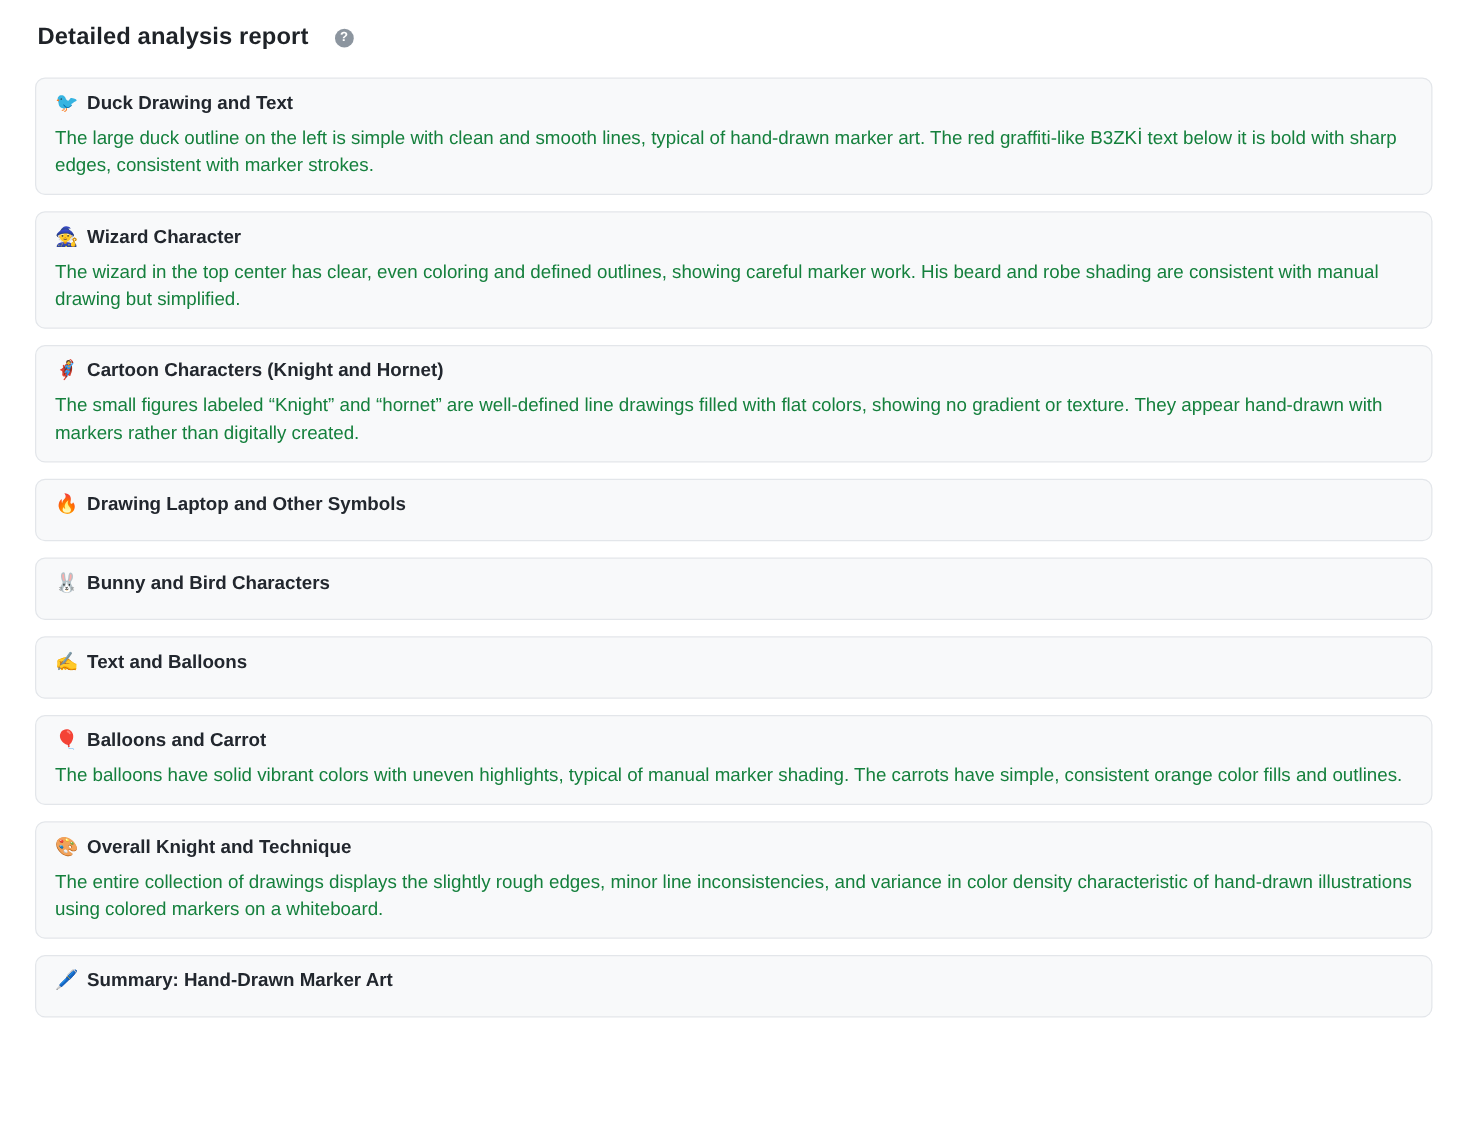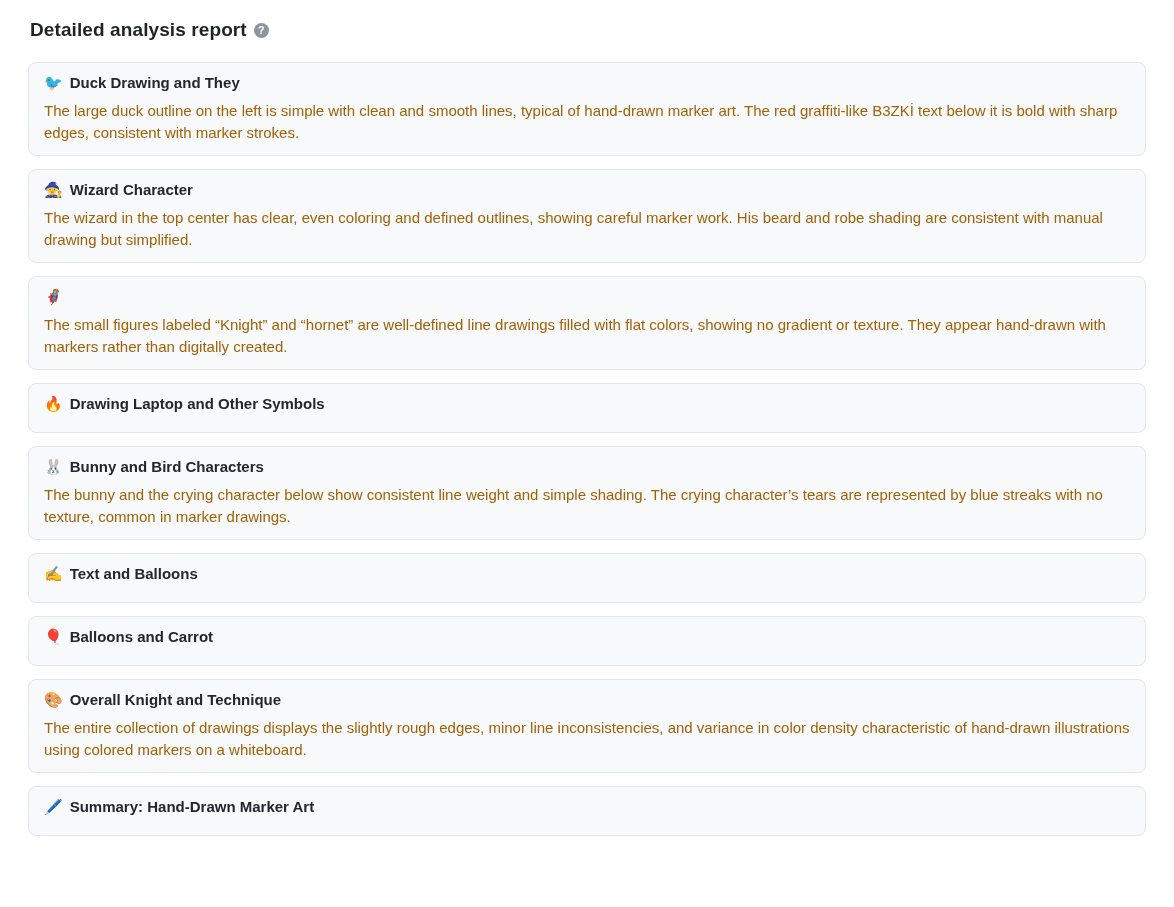--- a/index.html
+++ b/index.html
@@ -10,21 +10,21 @@
   }
   .page {
     width: 1174px;
     min-height: 907px;
     padding: 19px 28px 20px 28px;
     background: #ffffff;
   }
   .page-header {
     display: flex;
     align-items: center;
-    gap: 7px;
+    gap: 21px;
     margin-bottom: 21px;
     padding-left: 2px;
   }
   .page-title {
     font-size: 19px;
     font-weight: 700;
     color: #1f2328;
     letter-spacing: 0.1px;
   }
   .help-icon {
@@ -63,84 +63,85 @@
     align-items: center;
   }
   .card-title .emoji {
     font-weight: 400;
     margin-right: 7px;
     font-size: 15px;
   }
   .card-body {
     font-size: 15px;
     font-weight: 400;
-    color: #a16207;
+    color: #15803d;
     line-height: 22px;
   }
 </style>
 </head>
 <body>
 
 <div class="page">
   <div class="page-header">
     <h1 class="page-title">Detailed analysis report</h1>
     <span class="help-icon">?</span>
   </div>
 
   <div class="cards" id="cards">
   <section class="card">
     <h2 class="card-title">
       <span class="emoji">🐦</span>
-      <span class="title-text">Duck Drawing and They</span>
+      <span class="title-text">Duck Drawing and Text</span>
     </h2>
     <p class="card-body">The large duck outline on the left is simple with clean and smooth lines, typical of hand-drawn marker art. The red graffiti-like B3ZKİ text below it is bold with sharp edges, consistent with marker strokes.</p>
   </section>
 
   <section class="card">
     <h2 class="card-title">
       <span class="emoji">🧙</span>
       <span class="title-text">Wizard Character</span>
     </h2>
     <p class="card-body">The wizard in the top center has clear, even coloring and defined outlines, showing careful marker work. His beard and robe shading are consistent with manual drawing but simplified.</p>
   </section>
 
   <section class="card">
     <h2 class="card-title">
       <span class="emoji">🦸</span>
+      <span class="title-text">Cartoon Characters (Knight and Hornet)</span>
     </h2>
     <p class="card-body">The small figures labeled “Knight” and “hornet” are well-defined line drawings filled with flat colors, showing no gradient or texture. They appear hand-drawn with markers rather than digitally created.</p>
   </section>
 
   <section class="card">
     <h2 class="card-title">
       <span class="emoji">🔥</span>
       <span class="title-text">Drawing Laptop and Other Symbols</span>
     </h2>
   </section>
 
   <section class="card">
     <h2 class="card-title">
       <span class="emoji">🐰</span>
       <span class="title-text">Bunny and Bird Characters</span>
     </h2>
-    <p class="card-body">The bunny and the crying character below show consistent line weight and simple shading. The crying character’s tears are represented by blue streaks with no texture, common in marker drawings.</p>
   </section>
 
   <section class="card">
     <h2 class="card-title">
       <span class="emoji">✍️</span>
       <span class="title-text">Text and Balloons</span>
     </h2>
   </section>
 
   <section class="card">
     <h2 class="card-title">
       <span class="emoji">🎈</span>
       <span class="title-text">Balloons and Carrot</span>
     </h2>
+    <p class="card-body">The balloons have solid vibrant colors with uneven highlights, typical of manual marker shading. The carrots have simple, consistent orange color fills and outlines.</p>
   </section>
 
   <section class="card">
     <h2 class="card-title">
       <span class="emoji">🎨</span>
       <span class="title-text">Overall Knight and Technique</span>
     </h2>
     <p class="card-body">The entire collection of drawings displays the slightly rough edges, minor line inconsistencies, and variance in color density characteristic of hand-drawn illustrations using colored markers on a whiteboard.</p>
   </section>
 

